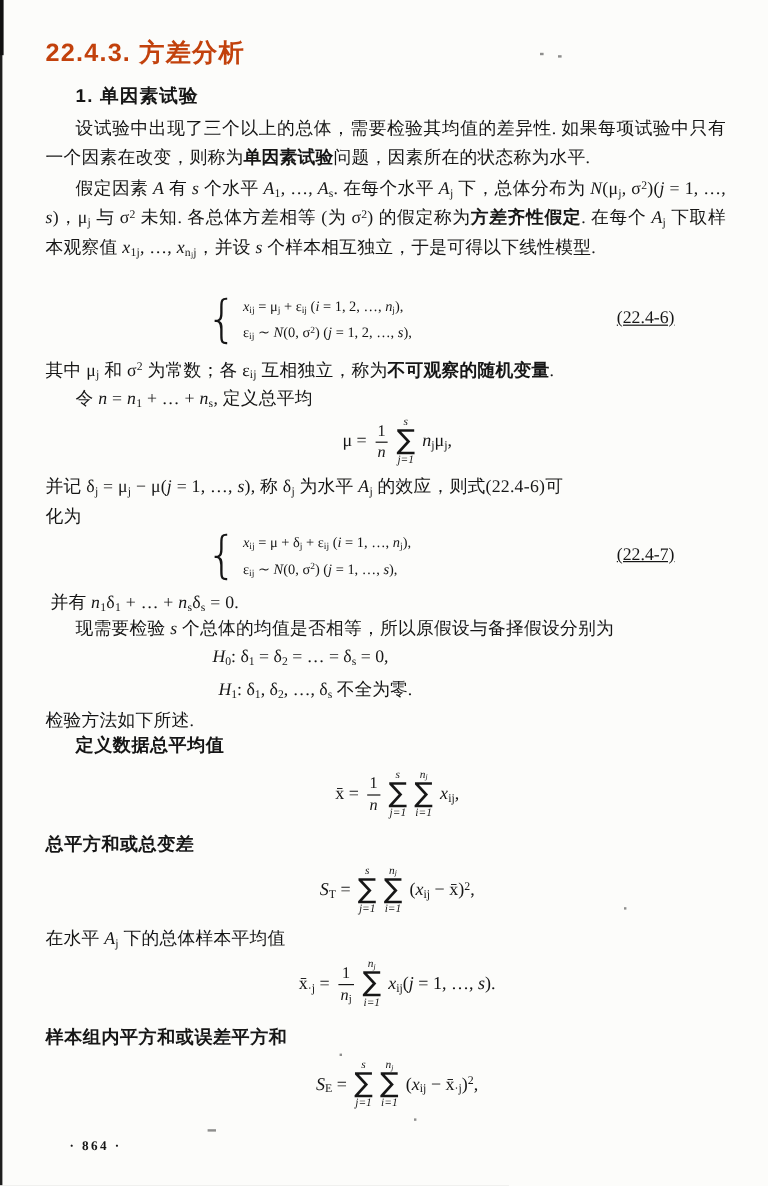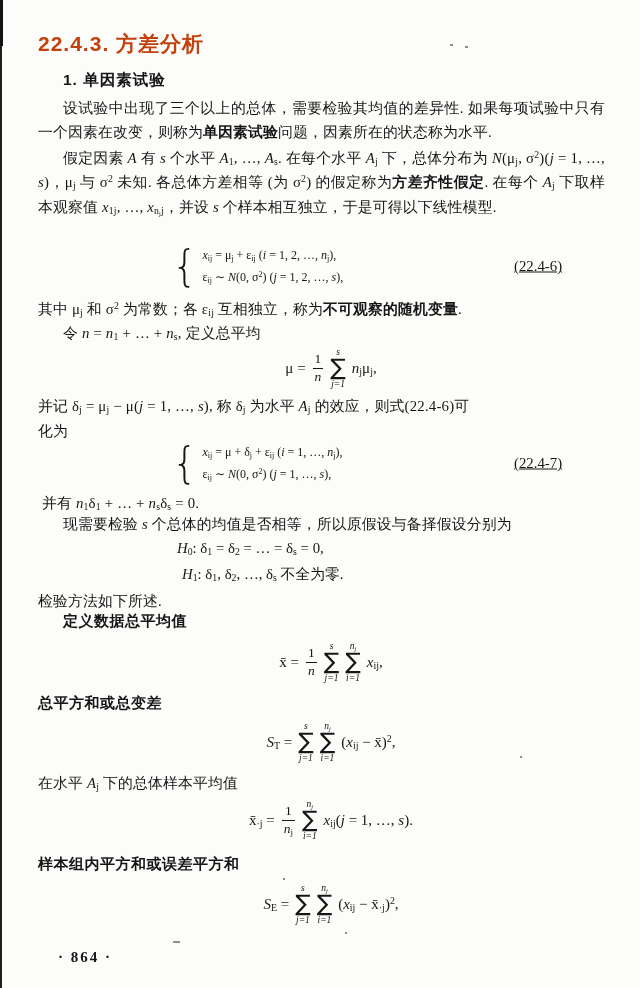--- a/index.html
+++ b/index.html
@@ -47,21 +47,21 @@
   .f-part{margin:0 3px;white-space:nowrap;}
   .frac{display:inline-flex;flex-direction:column;align-items:center;margin:0 4px;font-size:13.5px;line-height:1.25;}
   .frac .den{border-top:1.2px solid #161616;padding:0 2px;}
   .sum{display:inline-flex;flex-direction:column;align-items:center;margin:0 3px;line-height:1;}
   .sum-up,.sum-lo{font-size:9.5px;font-style:italic;line-height:1.1;}
   .sigma{font-family:"DejaVu Sans",sans-serif;font-size:23px;line-height:0.95;font-style:normal;}
   
   .edge-line{position:absolute;left:0;top:0;width:2px;height:988px;background:#1e1e1e;}
   .edge-nub{position:absolute;left:0;top:0;width:3px;height:46px;background:#111;}
   .speck{position:absolute;background:#333;opacity:0.55;}
-  .footer{position:absolute;left:58px;top:949px;font-size:15px;font-weight:bold;letter-spacing:2px;}
+  .footer{position:absolute;left:58px;top:949px;font-size:11px;font-weight:bold;letter-spacing:2px;}
 </style>
 </head>
 <body>
 
 <div class="page" style="background: rgb(252, 252, 250); color: rgb(22, 22, 22);">
 
   <div class="edge-line"></div>
   <div class="edge-nub"></div>
   <div class="speck" style="left:450px;top:44px;width:3px;height:2px;"></div>
   <div class="speck" style="left:465px;top:46px;width:3px;height:2px;"></div>

